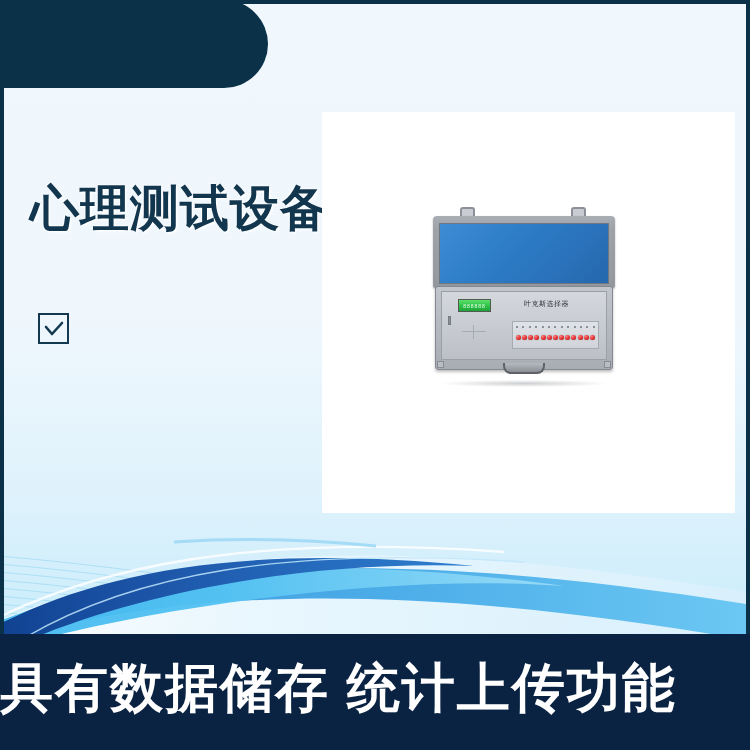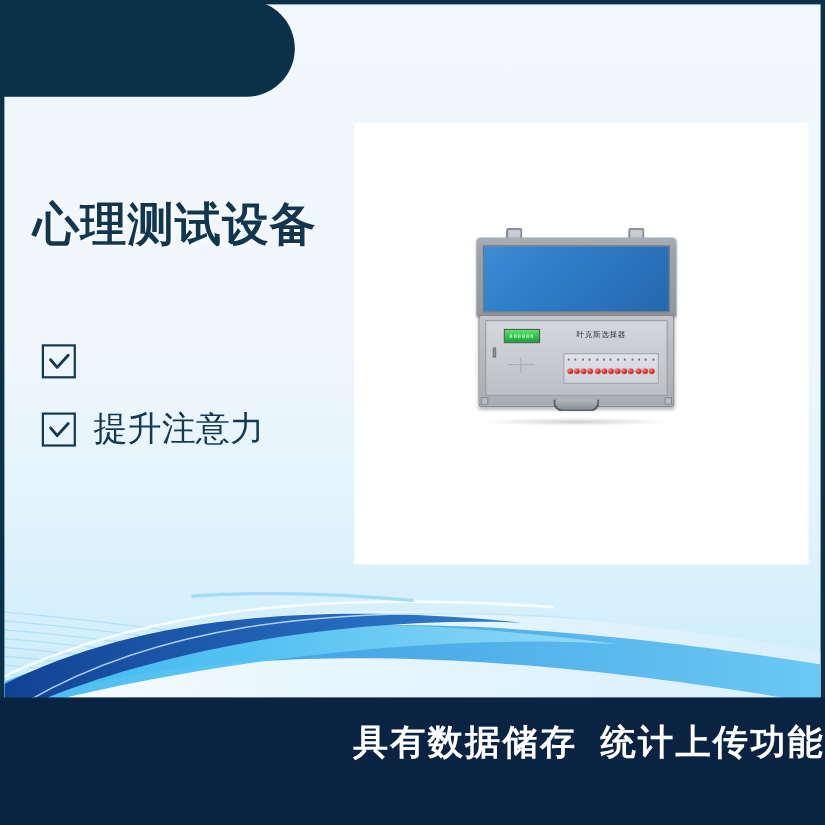--- a/index.html
+++ b/index.html
@@ -44,21 +44,21 @@
     height: 88px;
     background: #0a3148;
     border-radius: 0 46px 46px 0;
   }
 
   
   .headline {
     position: absolute;
     left: 30px;
     top: 176px;
-    font-size: 42px;
+    font-size: 49px;
     font-weight: bold;
     letter-spacing: 1px;
     color: #12364e;
     text-shadow:
        1px 1px 0 rgba(255,255,255,.85),
       -1px -1px 0 rgba(255,255,255,.55),
        2px 2px 3px rgba(255,255,255,.6);
     white-space: nowrap;
   }
 
@@ -304,27 +304,26 @@
     bottom: 0;
     width: 750px;
     height: 116px;
     background: #0b2343;
   }
   .bottom-text {
     position: absolute;
     left: 0;
     right: 0;
     top: 19px;
-    text-align: right;
-    font-size: 32px;
+    text-align: left;
+    font-size: 53px;
     font-weight: bold;
     color: #ffffff;
     letter-spacing: 2px;
     white-space: nowrap;
-    font-family: Liberation Mono, monospace;
   }
 </style>
 </head>
 <body>
 
 <div id="poster">
 
   <div class="bg-gradient"></div>
 
   <div class="navy-block"></div>
@@ -334,28 +333,20 @@
   <div class="features">
 
     <div class="feature-row">
       <span class="checkbox">
         <svg width="20" height="18" viewBox="0 0 20 18" aria-hidden="true">
           <polyline points="2,7 8,14 18,3" fill="none" stroke="#14384f" stroke-width="2.6" stroke-linecap="round" stroke-linejoin="round"></polyline>
         </svg>
       </span>
     </div>
 
-    <div class="feature-row">
-      <span class="checkbox">
-        <svg width="20" height="18" viewBox="0 0 20 18" aria-hidden="true">
-          <polyline points="2,7 8,14 18,3" fill="none" stroke="#14384f" stroke-width="2.6" stroke-linecap="round" stroke-linejoin="round"></polyline>
-        </svg>
-      </span>
-      <span class="feature-text tight">提升注意力</span>
-    </div>
 
   </div>
 
   <div class="product-panel"></div>
 
   <div class="case-wrap">
 
     <span class="case-hinge left"></span>
     <span class="case-hinge right"></span>
 

